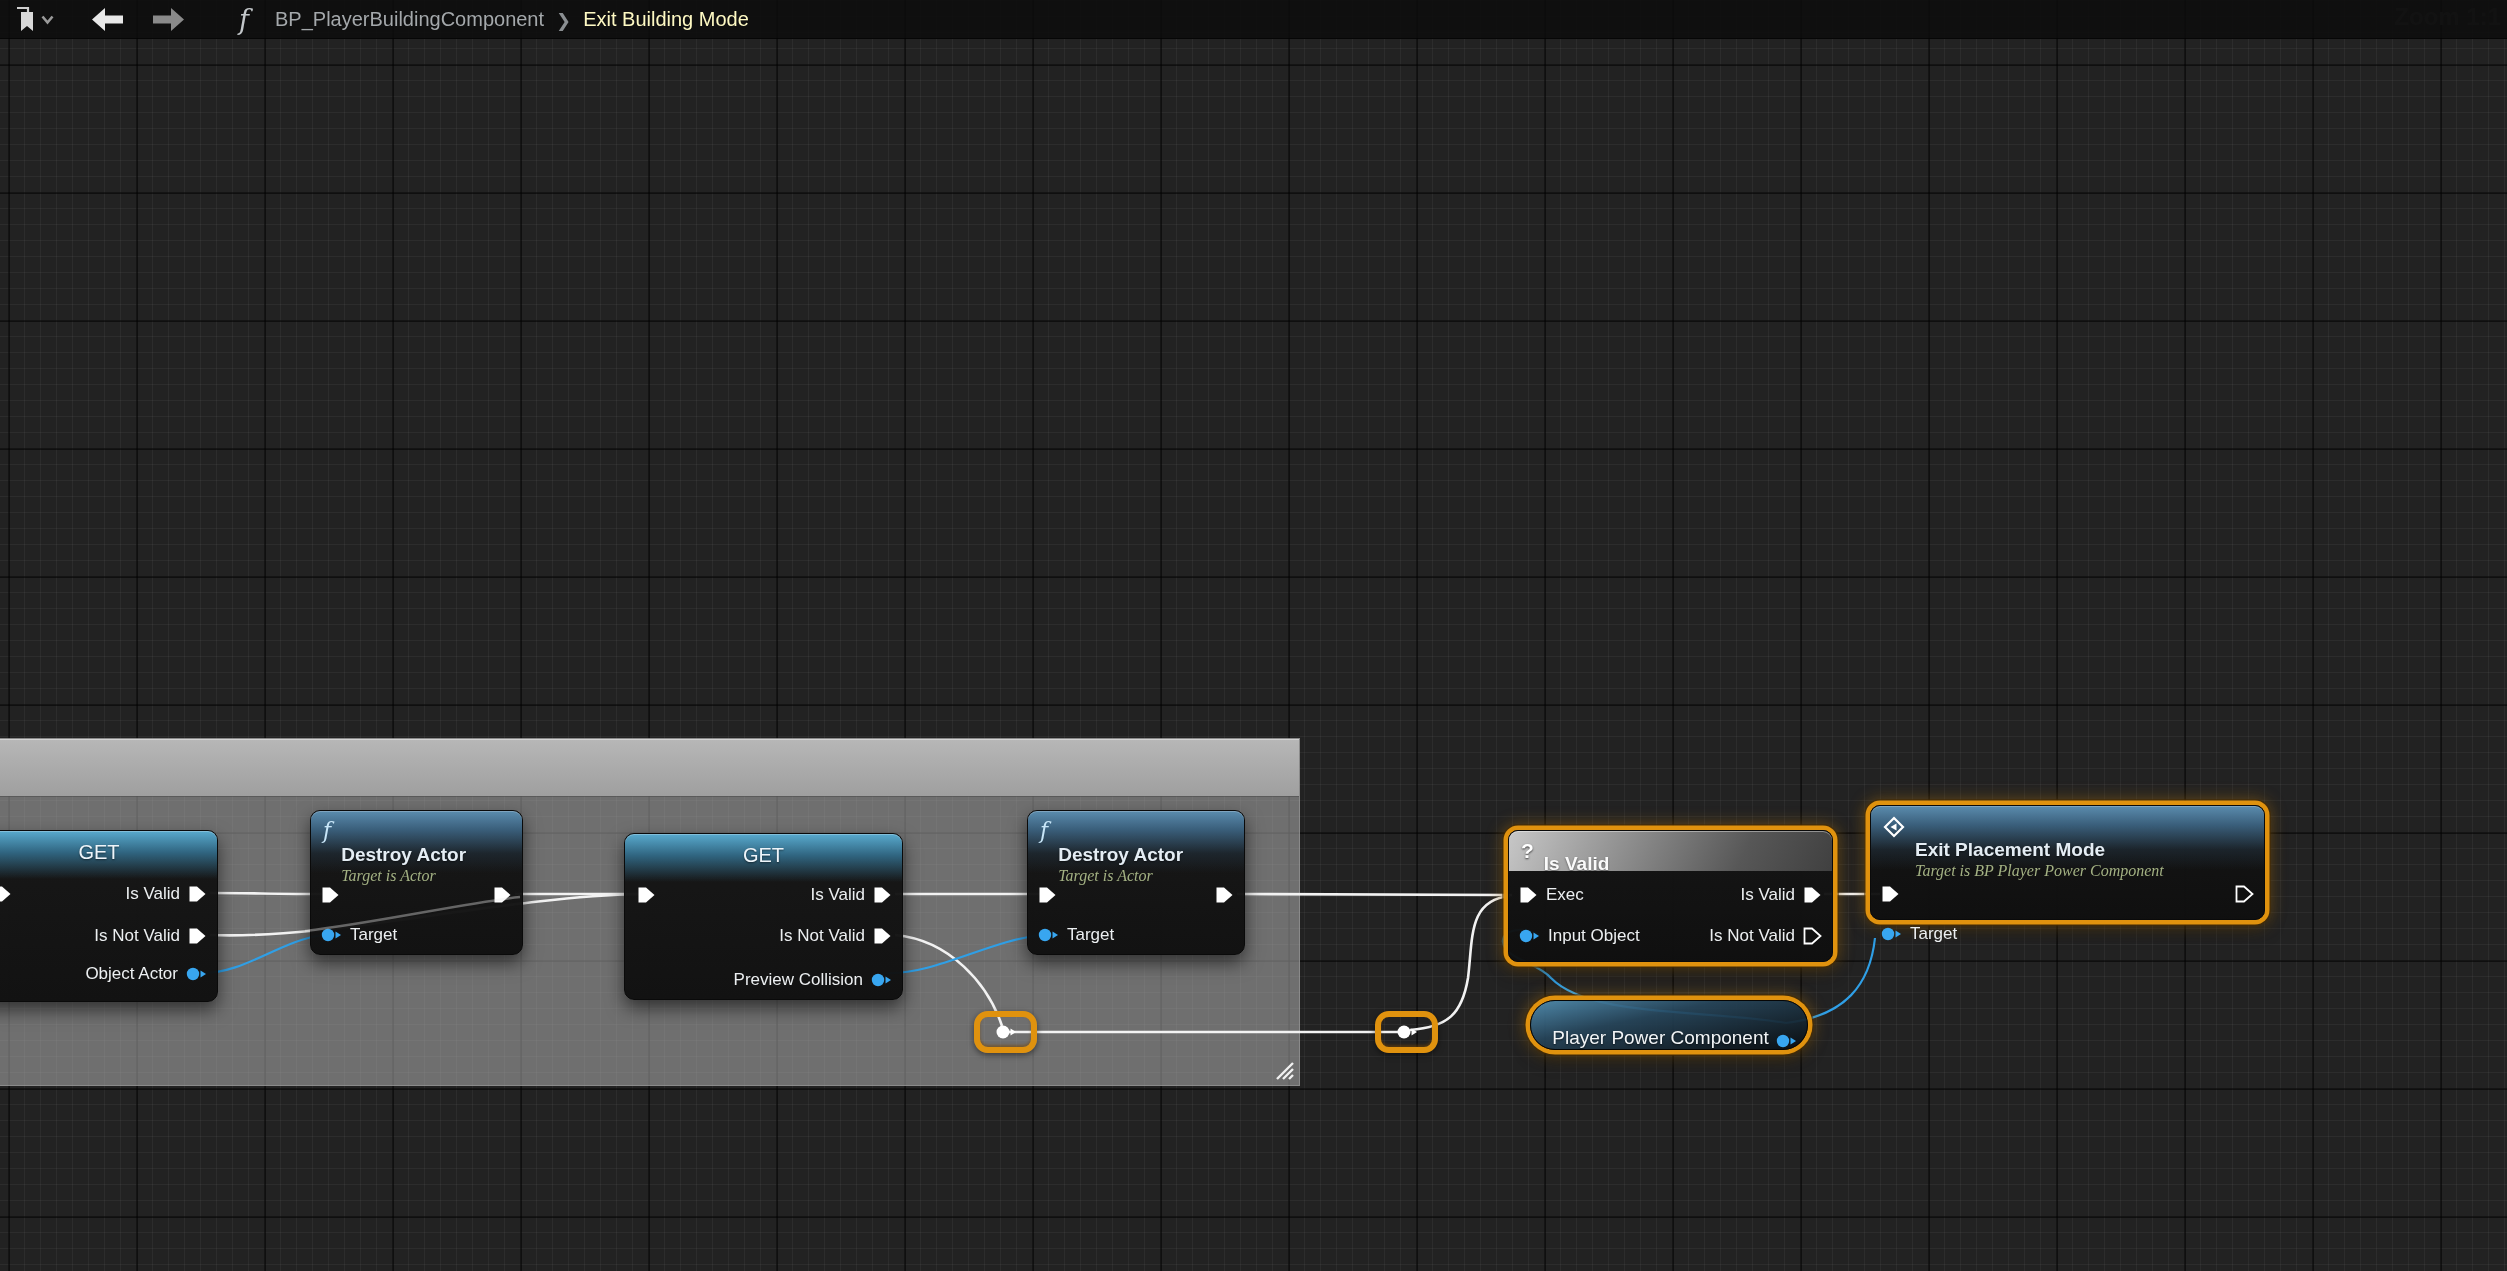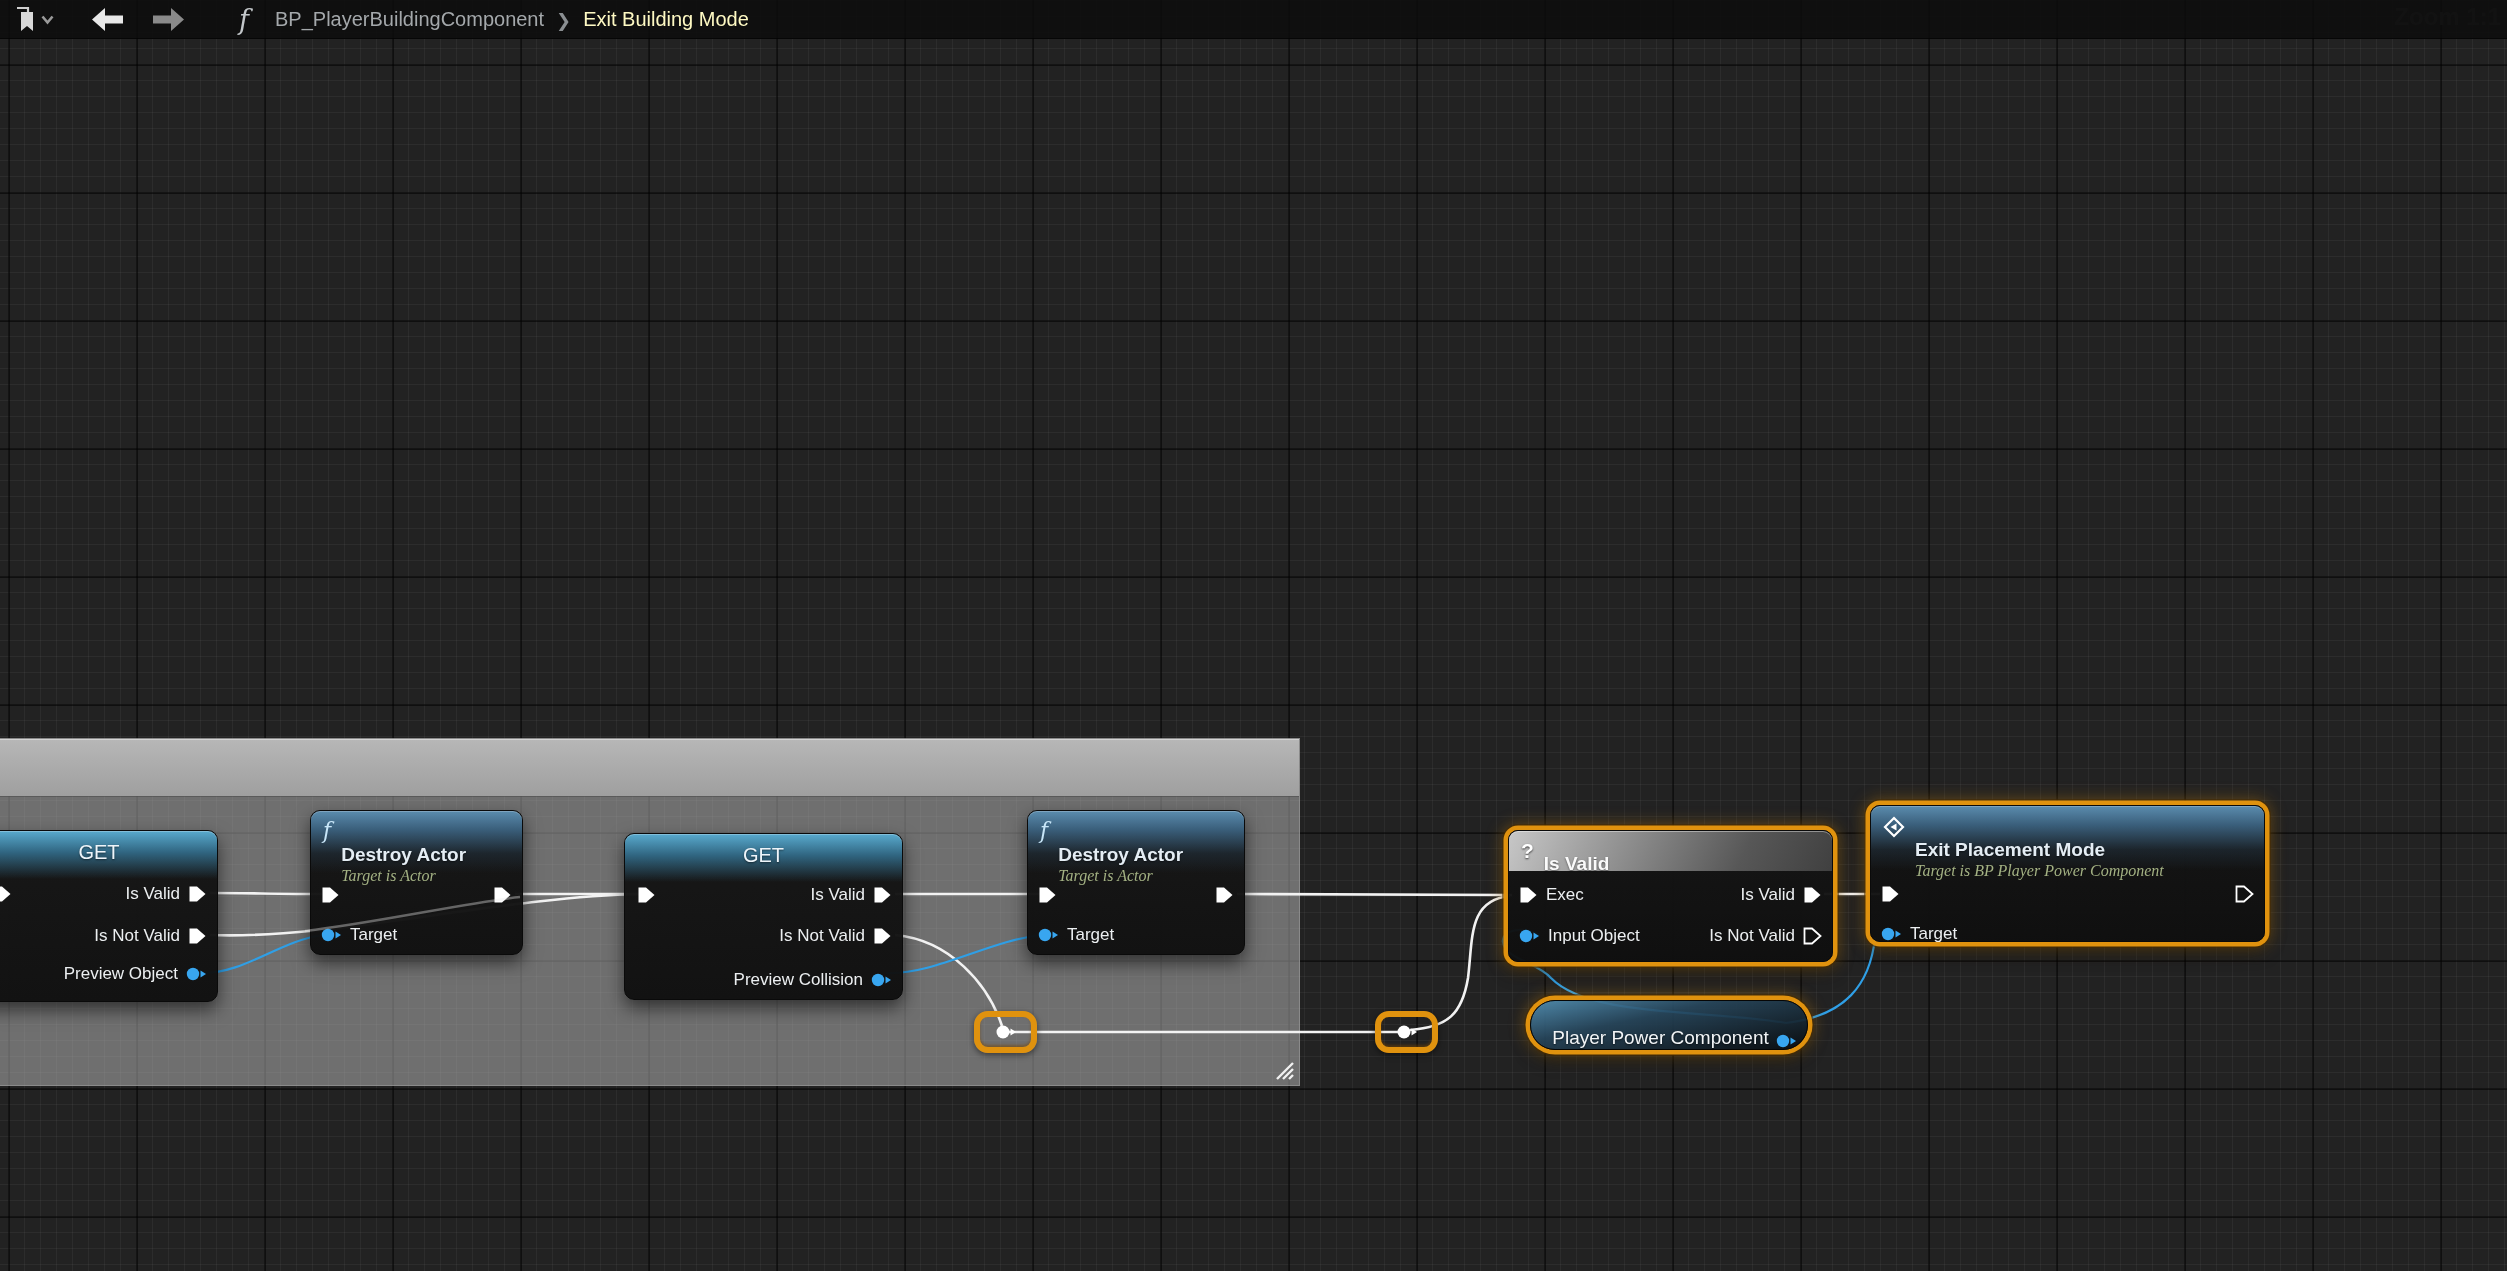--- a/index.html
+++ b/index.html
@@ -139,21 +139,21 @@
           <path d="M1.5 1.5 H9 L17.5 9 L9 16.5 H1.5 Z" fill="#fff"></path>
         </svg>
     </div>
     <div class="prow out" style="top:92px;">
       <span>Is Not Valid</span>
       <svg class="pin" width="19" height="18" viewBox="0 0 19 18">
           <path d="M1.5 1.5 H9 L17.5 9 L9 16.5 H1.5 Z" fill="#fff"></path>
         </svg>
     </div>
     <div class="prow out" style="top:130px;">
-      <span>Preview Object</span>
+      <span>Object Actor</span>
       <svg class="pin" width="21" height="16" viewBox="0 0 21 16">
           <circle cx="7" cy="8" r="6.2" style="fill:var(--pin-data,#38a6f0)"></circle>
           <path d="M14.5 4.5 L20 8 L14.5 11.5 Z" style="fill:var(--pin-data,#38a6f0)"></path>
         </svg>
     </div>
   </div>
 
   <div class="node" style="left:310px;top:810px;width:213px;height:145px;">
     <div class="hdr hdr-call">
       <span class="fn-glyph">f</span>
@@ -263,21 +263,21 @@
       <span>Input Object</span>
     </div>
     <div class="prow out" style="top:92px;">
       <span>Is Not Valid</span>
       <svg class="pin" width="19" height="18" viewBox="0 0 19 18">
           <path d="M1.5 1.5 H9 L17.5 9 L9 16.5 H1.5 Z" fill="none" stroke="#fff" stroke-width="1.8"></path>
         </svg>
     </div>
   </div>
 
-  <div class="node selected" style="left:1870px;top:805px;width:395px;height:137px;">
+  <div class="node selected" style="left:1870px;top:805px;width:395px;height:115px;">
     <div class="hdr hdr-call tall">
       <svg width="22" height="22" viewBox="0 0 22 22" style="margin-top:3px;flex:none;">
         <path d="M11 2 L20 11 L11 20 L2 11 Z" fill="none" stroke="#fff" stroke-width="2.2"></path>
         <path d="M13.5 7.5 L13.5 14.5 L7.5 11 Z" fill="#fff"></path>
       </svg>
       <div>
         <div class="ntitle">Exit Placement Mode</div>
         <div class="nsub">Target is BP Player Power Component</div>
       </div>
     </div>

